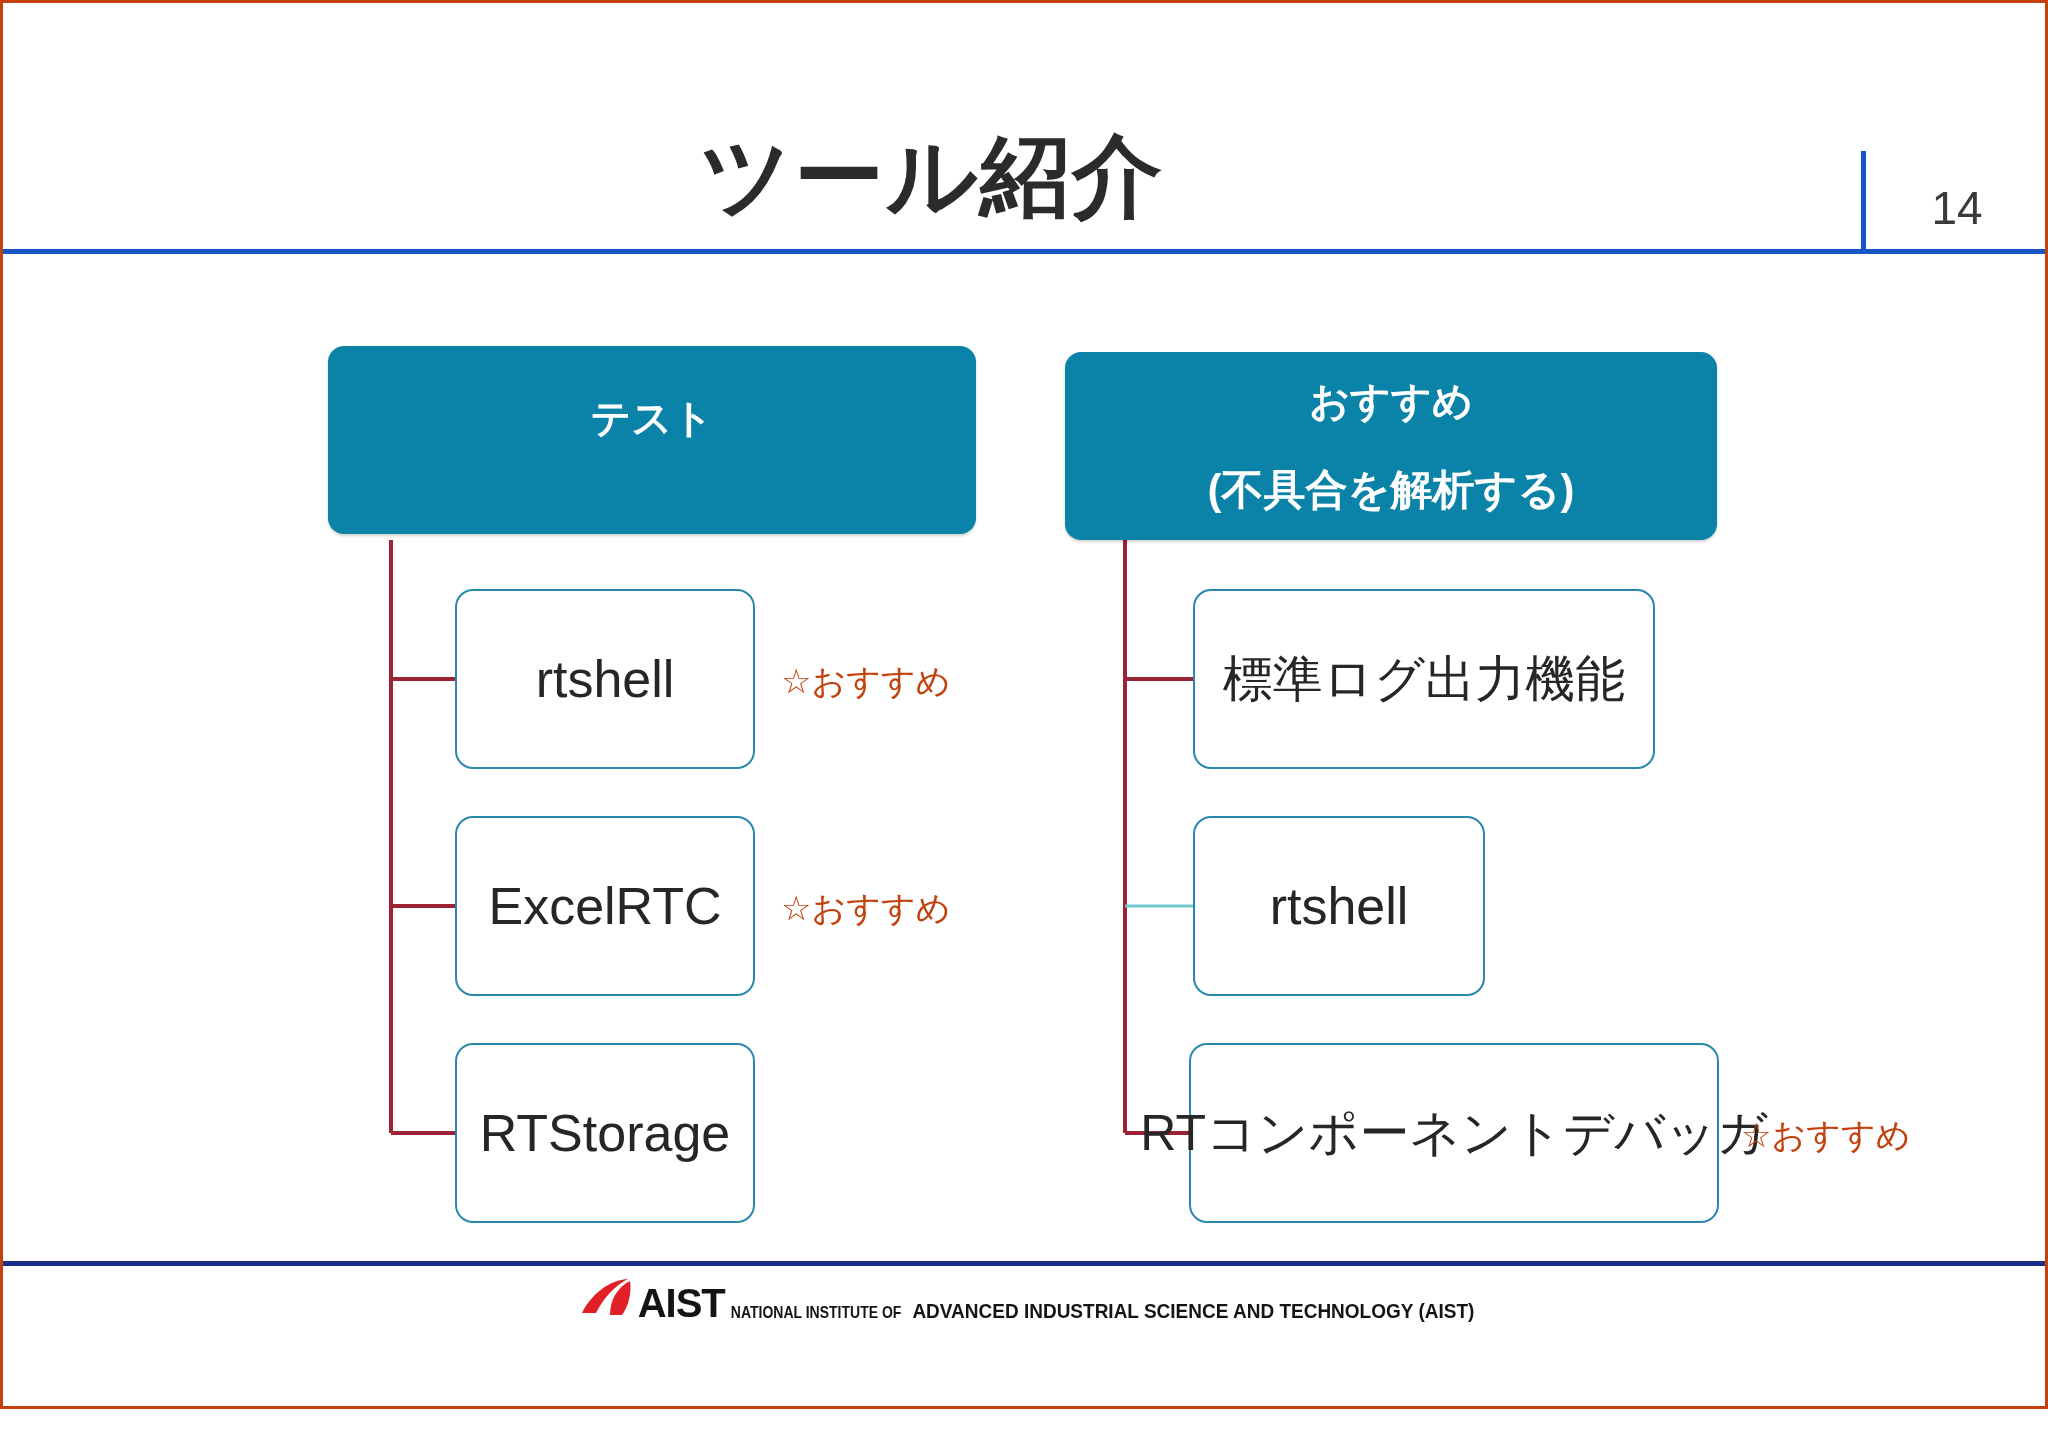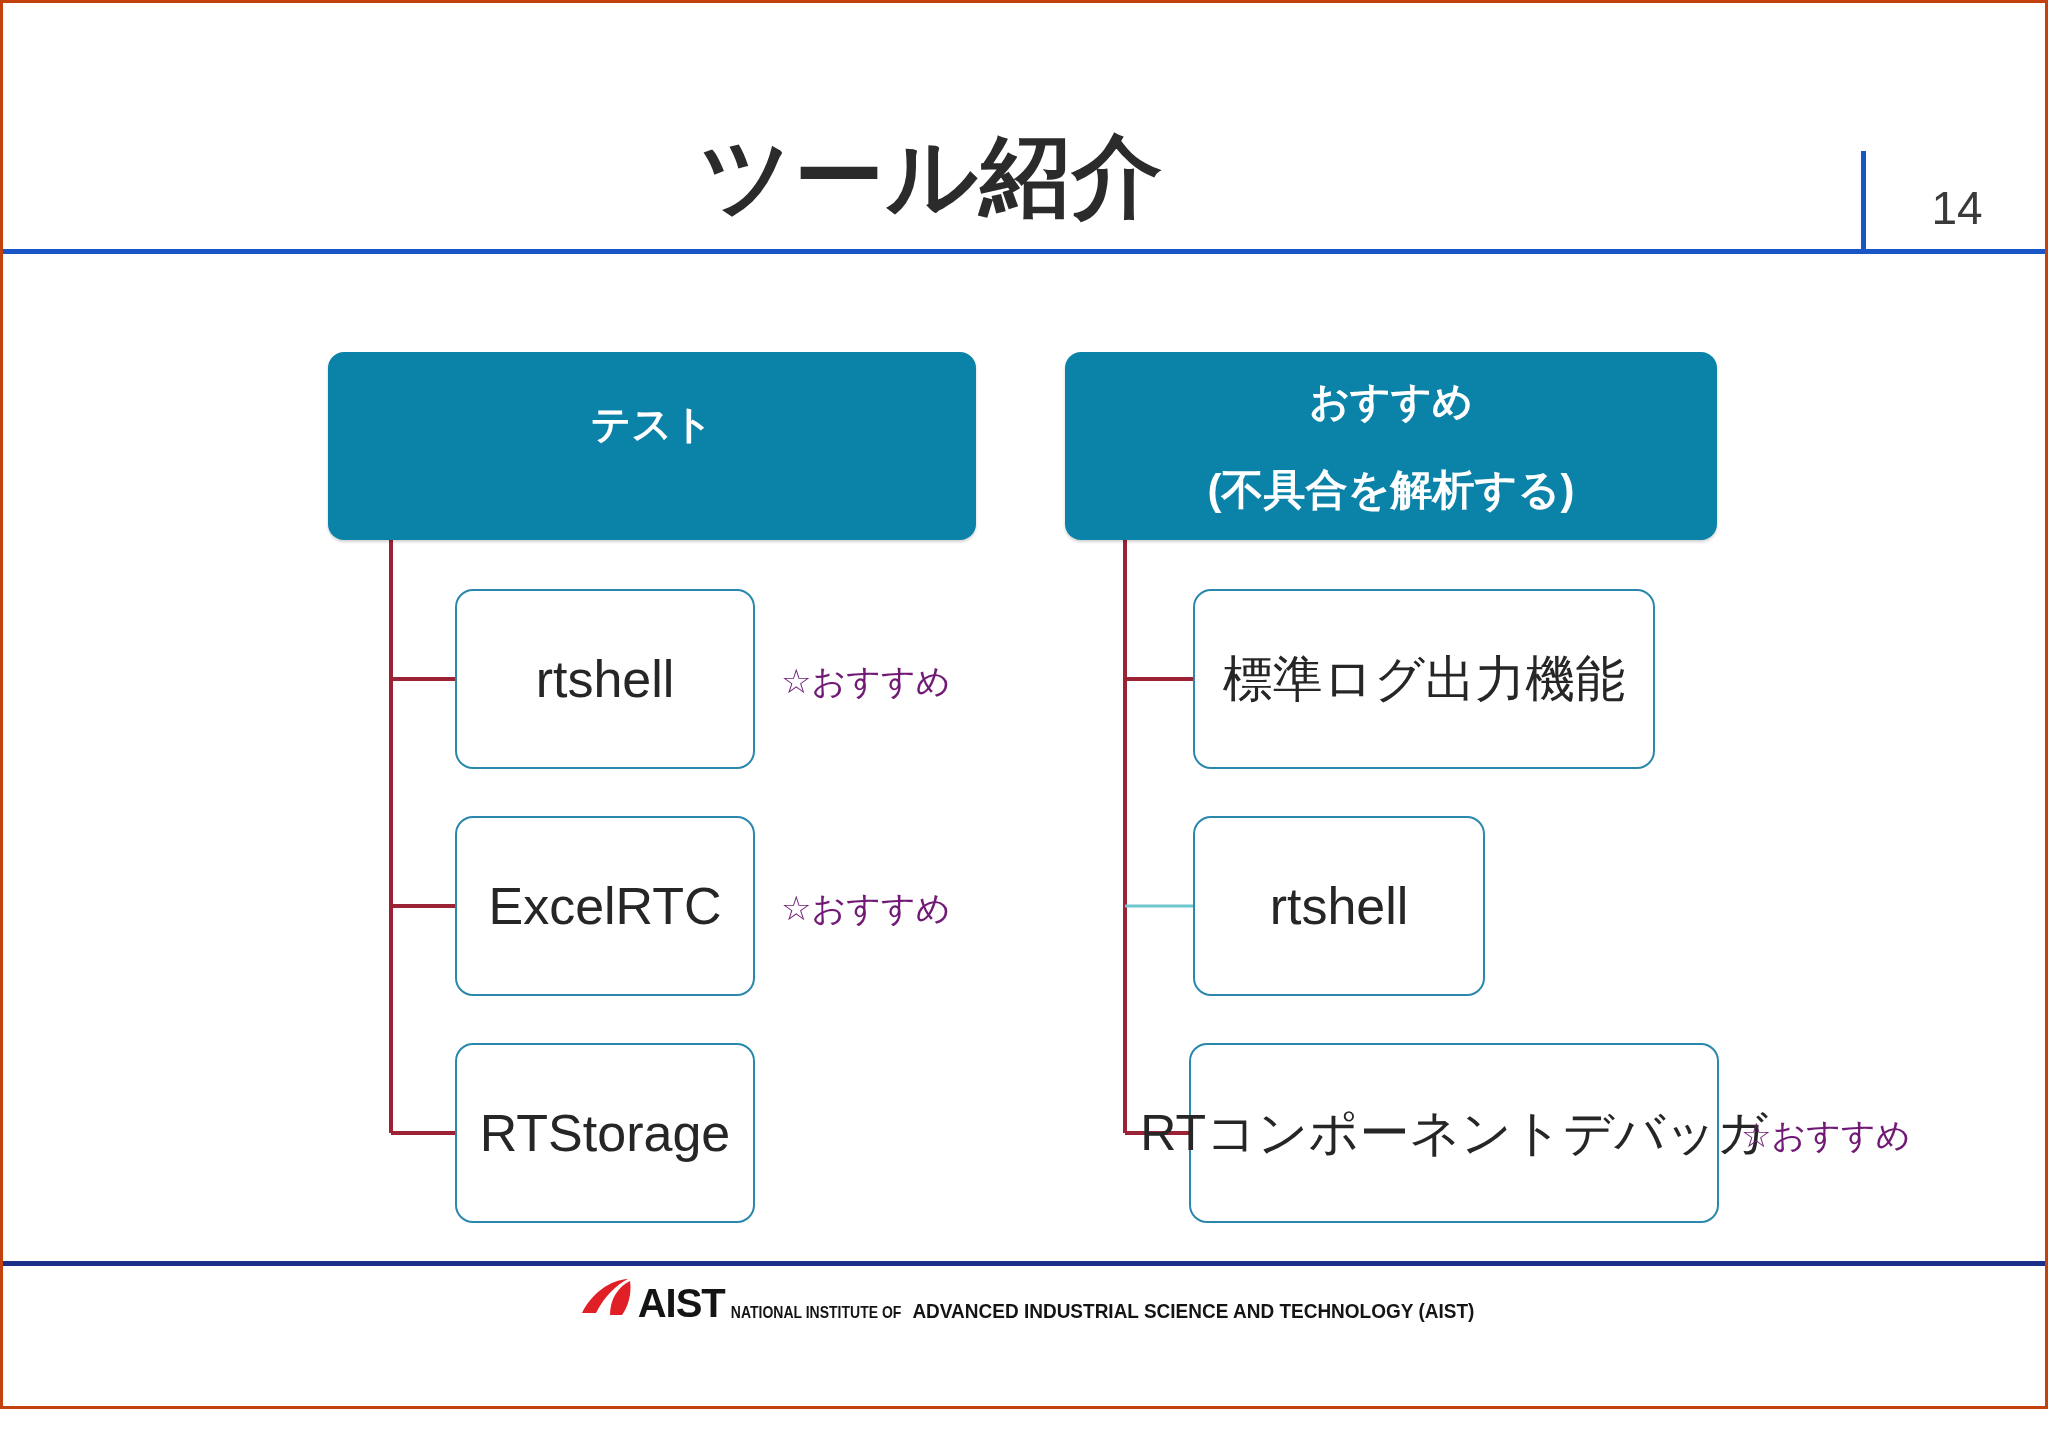--- a/index.html
+++ b/index.html
@@ -96,21 +96,21 @@
     font-size: 40px;
     font-weight: bold;
     line-height: 1.1;
     margin-bottom: 44px;
   }
   .cat-sub {
     font-size: 42px;
     font-weight: bold;
     line-height: 1.1;
   }
-  #cat-test  { left: 325px;  top: 98px;  width: 648px; height: 188px; }
+  #cat-test  { left: 325px;  top: 92px;  width: 648px; height: 188px; }
   #cat-debug { left: 1062px; top: 98px;  width: 652px; height: 188px; }
 
   
   .item-box {
     position: absolute;
     box-sizing: border-box;
     background: #ffffff;
     border: 2px solid #2a88ad;
     border-radius: 18px;
     display: flex;
@@ -129,21 +129,21 @@
 
   
   #item-stdlog      { left: 1190px; top: 335px; width: 462px; height: 180px; }
   #item-rtshell-r   { left: 1190px; top: 562px; width: 292px; height: 180px; }
   #item-rtcdebugger { left: 1186px; top: 789px; width: 530px; height: 180px; }
 
   
   .recommend {
     position: absolute;
     font-size: 34px;
-    color: #701a75;
+    color: #c2410c;
     white-space: nowrap;
     line-height: 1;
   }
   #rec-rtshell-l { left: 778px;  top: 410px; }
   #rec-excelrtc  { left: 778px;  top: 637px; }
   #rec-rtcdebug  { left: 1738px; top: 864px; }
 
   
   #footer-rule {
     position: absolute;

